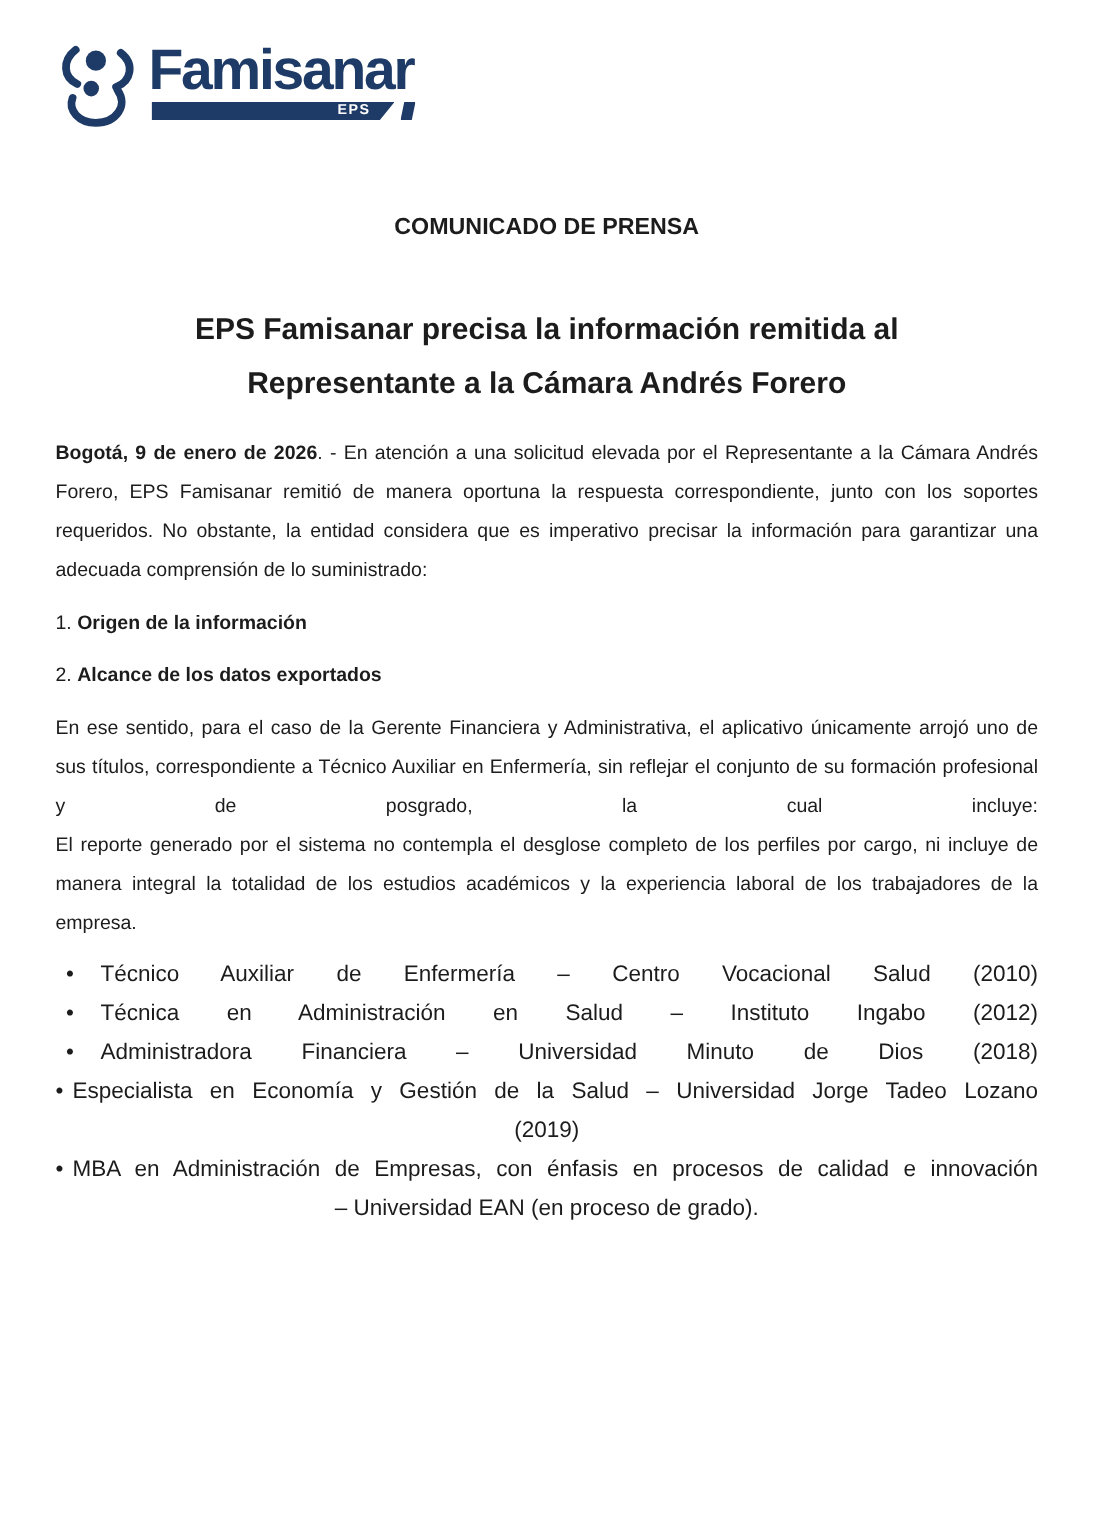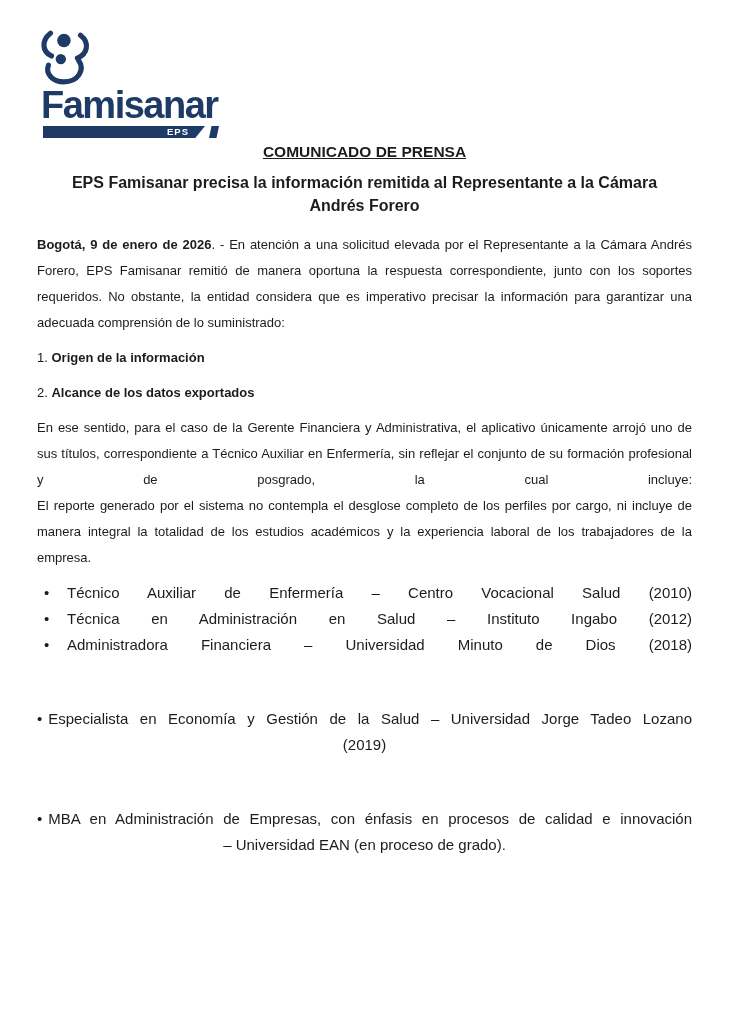--- a/index.html
+++ b/index.html
@@ -19,21 +19,21 @@
     padding: 28px 37px 0 37px;
     overflow: hidden;
   }
   
   .logo-row {
     height: 58px;
     margin-bottom: 56px;
     display: flex;
     align-items: flex-start;
   }
-  .logo { display: flex; align-items: flex-start; flex-direction: column; }
+  .logo { display: flex; align-items: flex-end; }
   .logo-icon { width: 58px; height: 58px; flex: none; }
   .wordmark { position: relative; margin-left: 4px; width: 175px; height: 58px; }
   .brand-text {
     font-weight: bold;
     font-size: 38px;
     line-height: 38px;
     letter-spacing: -1.5px;
     color: var(--navy, #1e3a66);
     white-space: nowrap;
   }
@@ -61,47 +61,46 @@
     width: 10px; height: 12px;
     background: var(--navy, #1e3a66);
     clip-path: polygon(25% 0, 100% 0, 75% 100%, 0 100%);
   }
   
   .doc-title {
     text-align: center;
     font-weight: bold;
     font-size: 15.5px;
     line-height: 20px;
-    margin-bottom: 9px;
-    text-decoration: underline;
+    margin-bottom: 40px;
   }
   .doc-subtitle {
     text-align: center;
     font-weight: bold;
-    font-size: 16px;
-    line-height: 23px;
+    font-size: 20px;
+    line-height: 36px;
     margin: 0 30px 15px 30px;
   }
   .body-block {
     font-size: 13px;
     line-height: 26px;
     text-align: justify;
     margin-bottom: 9px;
   }
   .b { font-weight: bold; }
   .i { font-style: italic; }
   .heading { text-align: left; }
   .stretch-last { text-align-last: justify; }
   .no-gap { margin-bottom: 0; }
   
   .bullet-line { display: flex; font-size: 15px; line-height: 26px; }
   .bullet-line .marker { flex: 0 0 30px; padding-left: 7px; }
   .bullet-line .txt { flex: 1; text-align: justify; text-align-last: justify; }
   
-  .bullet-wrap { font-size: 15px; line-height: 26px; margin-top: 48px; }
+  .bullet-wrap { font-size: 15px; line-height: 26px; }
   .bullet-wrap .first { text-align: justify; text-align-last: justify; }
   .bullet-wrap .marker-inline { padding-right: 6px; }
   .bullet-wrap .rest { text-align: center; }
 </style>
 </head>
 <body>
 
 <div class="page">
 
   <div class="logo-row">

